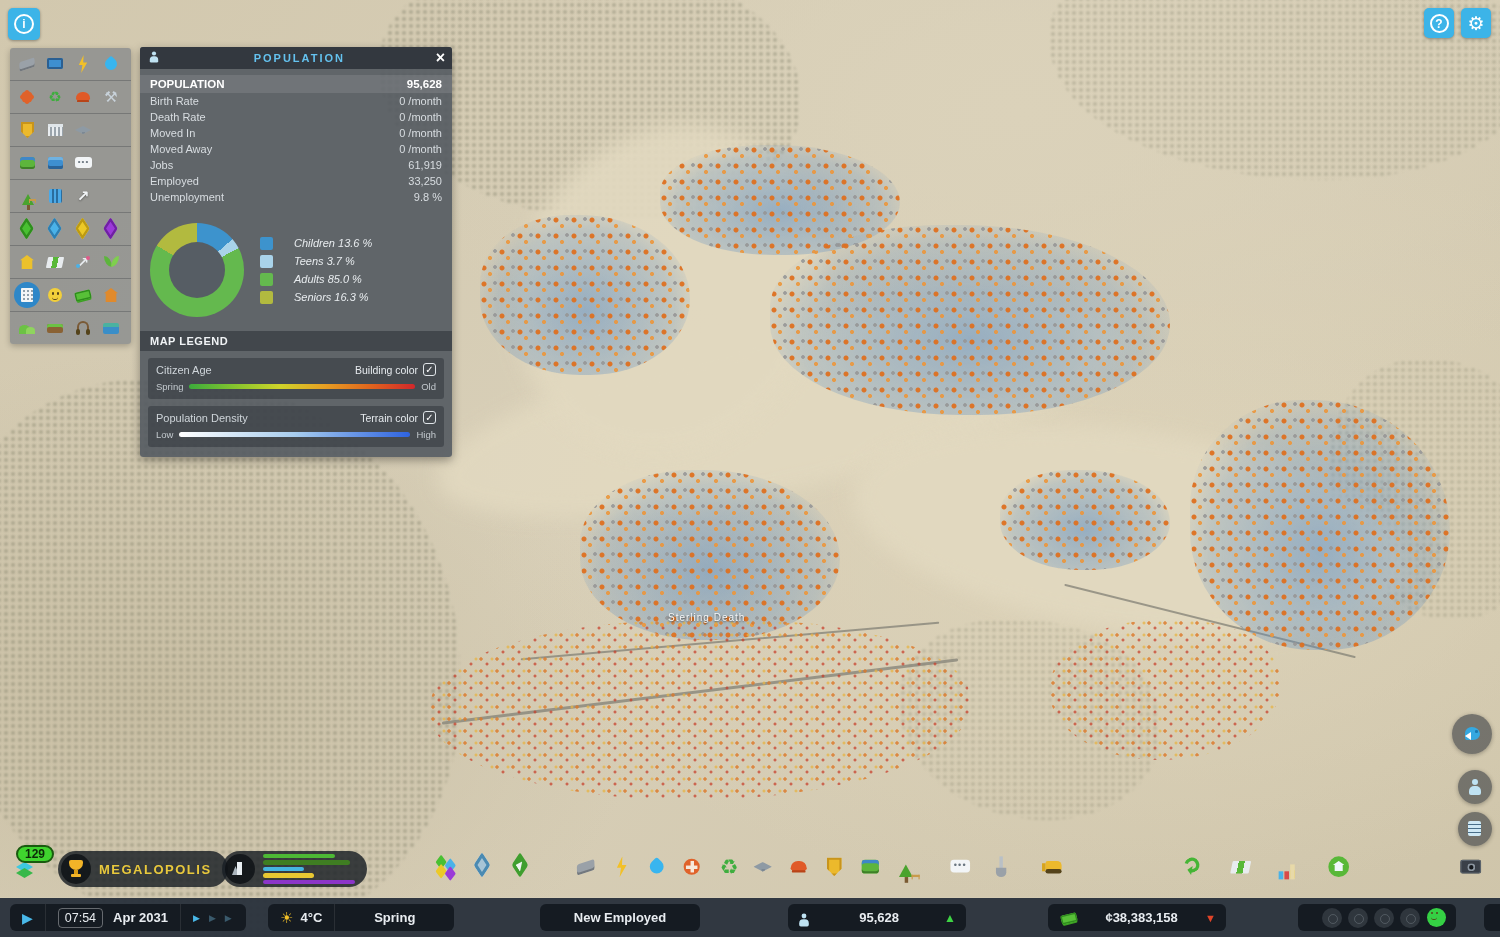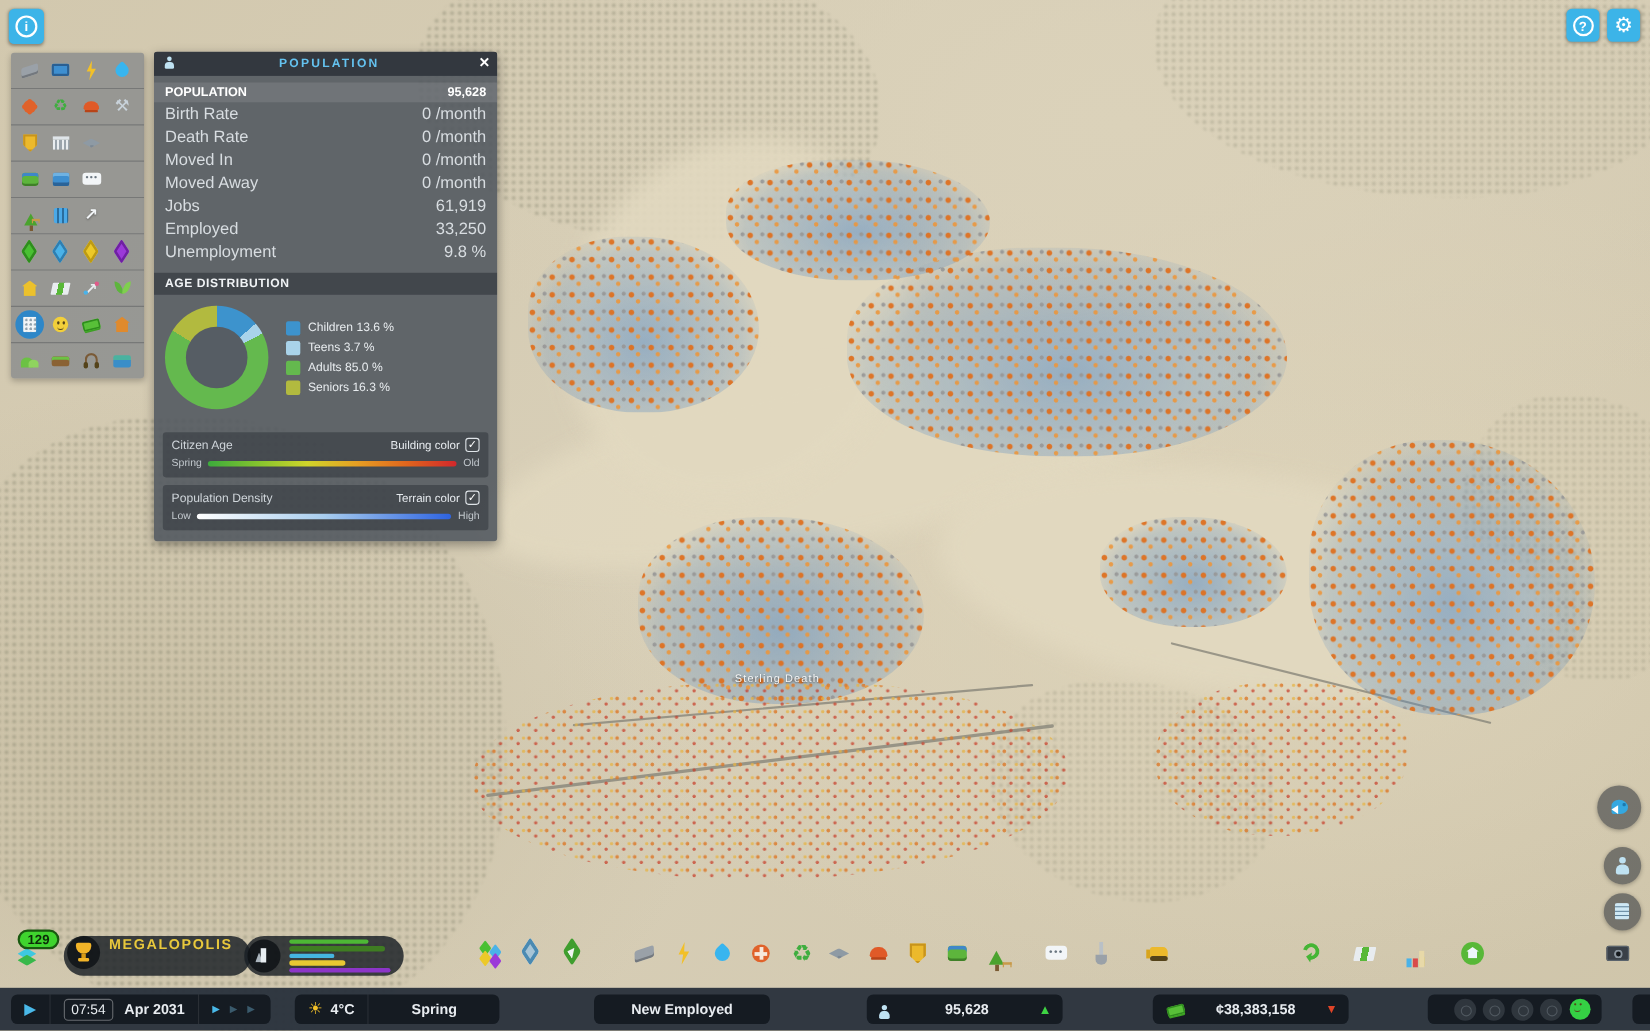--- a/index.html
+++ b/index.html
@@ -51,29 +51,29 @@
   .iv-sel { background:#2e87c8; border-radius:50%; width:26px; height:26px; display:flex; align-items:center; justify-content:center; }
 
   
   .pop-panel { position:absolute; left:140px; top:47px; width:312px;
     background:rgba(80,87,94,.88); border-radius:3px; overflow:hidden;
     box-shadow:0 3px 10px rgba(0,0,0,.35); color:#e8ecef; }
   .pop-head { height:22px; background:rgba(48,54,61,.95); display:flex; align-items:center; padding:0 7px; }
   .pop-title { flex:1; text-align:center; color:#64c2ef; font-size:11px; font-weight:bold; letter-spacing:2px; }
   .pop-close { color:#fff; font-size:16px; font-weight:bold; cursor:pointer; line-height:1; }
   .stats { padding:6px 0 8px; }
-  .prow { display:flex; justify-content:space-between; padding:2px 10px; font-size:15px; color:#d8dde1; }
+  .prow { display:flex; justify-content:space-between; padding:2px 10px; font-size:11px; color:#d8dde1; }
   .prow.em { background:rgba(255,255,255,.10); font-weight:bold; color:#fff; padding:3px 10px; font-size:11.5px; }
   .band { background:rgba(42,47,53,.55); padding:4px 10px; font-size:11px; font-weight:bold; color:#f0f3f5; letter-spacing:.5px; }
   .age-body { display:flex; align-items:center; padding:10px 10px 14px; gap:16px; }
   .donut { width:94px; height:94px; border-radius:50%; position:relative; flex:none; }
   .donut .hole { position:absolute; left:50%; top:50%; width:56px; height:56px; transform:translate(-50%,-50%);
     border-radius:50%; background:#565d64; }
   .age-legend { display:flex; flex-direction:column; gap:5px; font-size:11px; }
-  .al-row { display:flex; gap:7px; }
+  .al-row { display:flex; gap:21px;font-style:italic; }
   .swatch { width:13px; height:13px; border-radius:2px; flex:none; }
   .leg-block { background:rgba(40,45,51,.45); border-radius:3px; margin:7px 8px 0; padding:5px 8px 7px; }
   .leg-block:last-child { margin-bottom:10px; }
   .leg-top { display:flex; align-items:center; justify-content:space-between; font-size:11px; color:#cfd5da; }
   .leg-toggle { display:flex; align-items:center; gap:5px; font-size:10.5px; color:#e6eaee; }
   .cbox { width:13px; height:13px; border:1.5px solid #dfe4e8; border-radius:3px; color:#fff;
     font-size:10px; line-height:11px; text-align:center; cursor:pointer; }
   .grad-row { display:flex; align-items:center; gap:6px; margin-top:5px; font-size:9.5px; color:#c3c9ce; }
   .gbar { flex:1; height:5px; border-radius:3px; }
   .gbar.age { background:linear-gradient(90deg,#3cab3c,#84c42e,#cfd42a,#e79f23,#e0651d,#d2272b); }
@@ -168,21 +168,21 @@
   .xpdiamond { position:absolute; left:0; top:0; width:26px; height:26px; }
   .xpdiamond i { position:absolute; left:4px; width:17px; height:10px; transform:rotate(0); background:#2ea8c8; clip-path:polygon(50% 0,100% 50%,50% 100%,0 50%); }
   .xpdiamond i:nth-child(1){ top:2px; background:#3ec8e0; } .xpdiamond i:nth-child(2){ top:8px; background:#38b84a; }
   .sunic { color:#f2c028; font-size:15px; line-height:20px; }
 
   
   .xp-badge { position:absolute; left:16px; top:845px; background:#3fd42e; border:2px solid #1a5a10; color:#0c2a08;
     font-weight:bold; font-size:12px; padding:0 7px; height:18px; line-height:15px; border-radius:9px; z-index:5; }
   .xp-icon { position:absolute; left:12px; top:860px; width:26px; height:26px; }
   .mile-pill { position:absolute; left:58px; top:851px; height:36px; background:rgba(24,30,37,.82); border-radius:18px;
-    display:flex; padding:0 16px 0 3px; gap:8px; }
+    display:flex; align-items:center; padding:0 16px 0 3px; gap:8px; }
   .mile-circ { width:30px; height:30px; border-radius:50%; background:rgba(12,16,20,.8); position:relative; }
   .mile-label { color:#e8c83c; font-weight:bold; font-size:13px; letter-spacing:1.5px; }
   .demand-pill { position:absolute; left:222px; top:851px; height:36px; background:rgba(24,30,37,.82); border-radius:18px;
     display:flex; align-items:center; padding:0 12px 0 3px; gap:8px; }
   .dbars { display:flex; flex-direction:column; gap:2px; width:92px; }
   .dbar { height:4.5px; border-radius:2.5px; }
   .db0{background:#4db835;} .db1{background:#3f7d22;} .db2{background:#45b5e0;} .db3{background:#e8c832;} .db4{background:#8c35c8;}
   .tb-icon { position:absolute; top:853px; width:32px; height:32px; display:flex; align-items:center; justify-content:center; cursor:pointer; }
   .tb-icon .i { width:26px; height:26px; transform:scale(1.15); }
 
@@ -455,21 +455,20 @@
     <div class="prow">
         <span>Employed</span>
         <span>33,250</span>
       </div>
     <div class="prow">
         <span>Unemployment</span>
         <span>9.8 %</span>
       </div>
   </div>
 
-  <div class="band">AGE DISTRIBUTION</div>
   <div class="age-body">
     <div class="donut" style="background: conic-gradient(rgb(61, 147, 205) 0deg, rgb(61, 147, 205) 48.96deg, rgb(169, 211, 234) 48.96deg, rgb(169, 211, 234) 62.28deg, rgb(100, 185, 78) 62.28deg, rgb(100, 185, 78) 301.32deg, rgb(178, 186, 63) 301.32deg, rgb(178, 186, 63) 360deg);">
       <div class="hole"></div>
     </div>
     <div class="age-legend">
       <div class="al-row">
           <span class="swatch" style="background: rgb(61, 147, 205);"></span>
           <span><span>Children</span>&nbsp;<span>13.6 %</span></span>
         </div>
       <div class="al-row">
@@ -480,20 +479,21 @@
           <span class="swatch" style="background: rgb(100, 185, 78);"></span>
           <span><span>Adults</span>&nbsp;<span>85.0 %</span></span>
         </div>
       <div class="al-row">
           <span class="swatch" style="background: rgb(178, 186, 63);"></span>
           <span><span>Seniors</span>&nbsp;<span>16.3 %</span></span>
         </div>
     </div>
   </div>
 
+  <div class="band">MAP LEGEND</div>
   <div class="leg-block">
     <div class="leg-top">
       <span>Citizen Age</span>
       <span class="leg-toggle">
           <span>Building color</span>
           <span class="cbox">✓</span>
         </span>
     </div>
     <div class="grad-row">
       <span>Spring</span>

